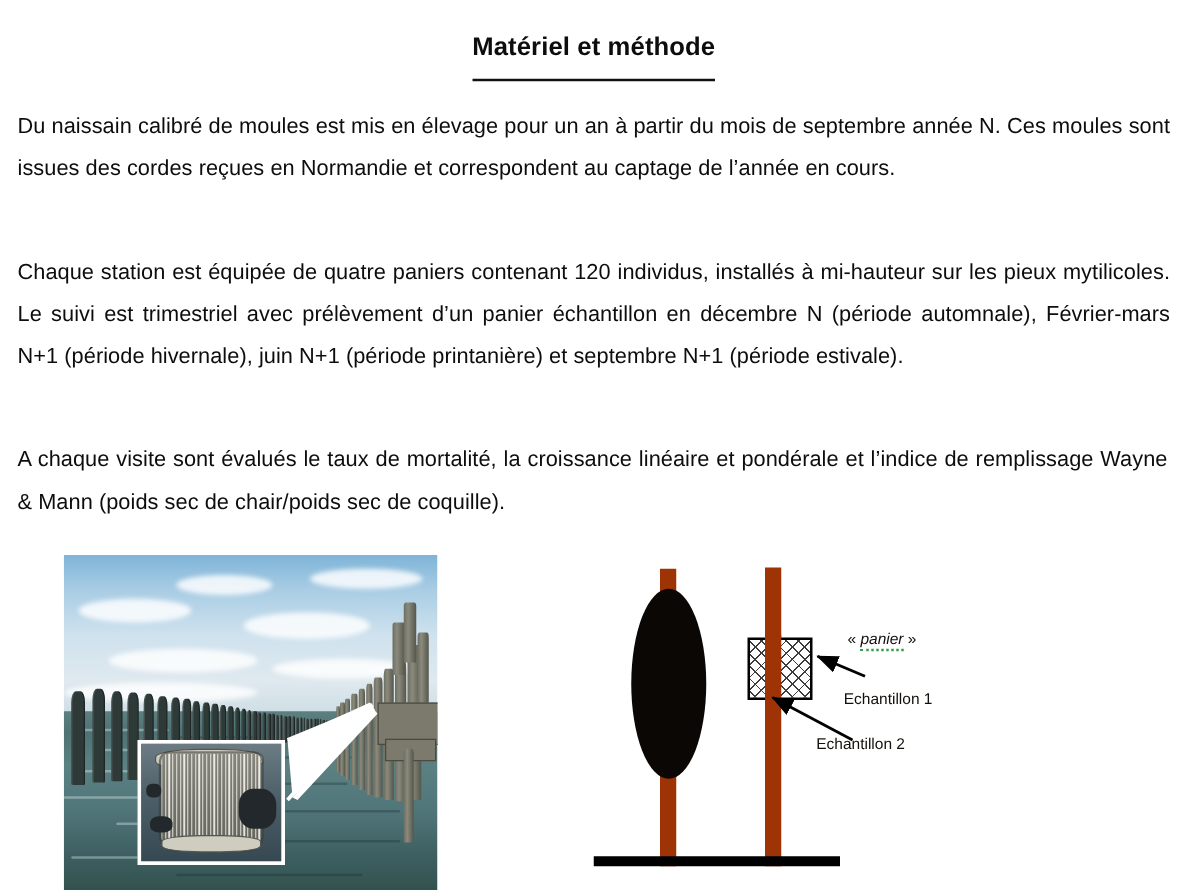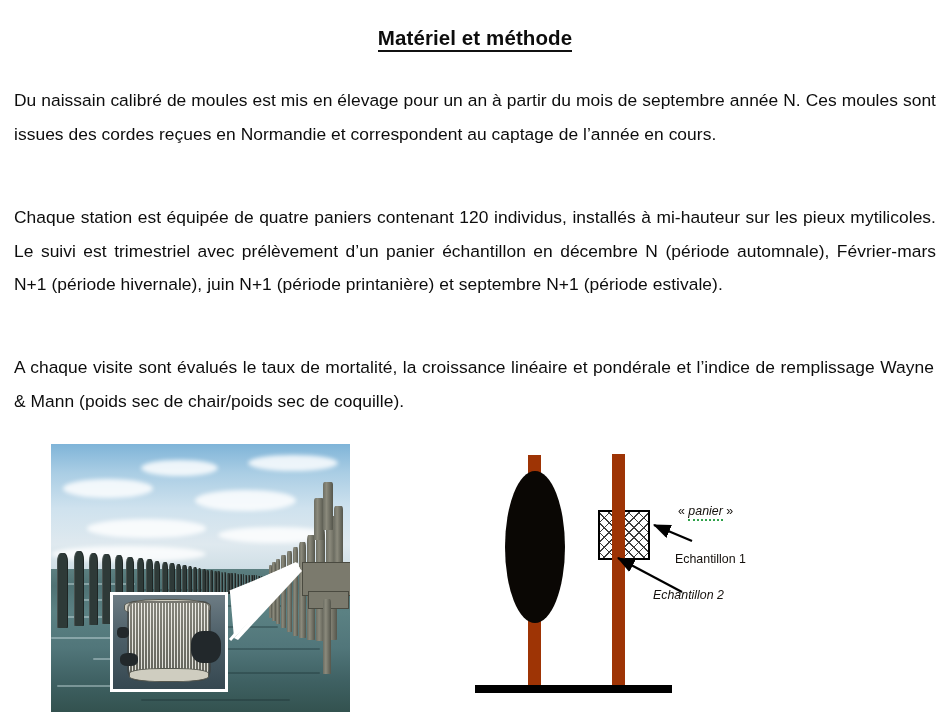--- a/index.html
+++ b/index.html
@@ -23,21 +23,21 @@
     left: 0;
     top: 26px;
     width: 950px;
     text-align: center;
     font-size: 20.5px;
     font-weight: bold;
     letter-spacing: 0.1px;
   }
   .doc-title span {
     border-bottom: 2px solid #111;
-    padding-bottom: 1px;
+    padding-bottom: 14px;
   }
 
   .para {
     position: absolute;
     font-size: 17.4px;
     line-height: 33.5px;
     text-align: justify;
     text-justify: inter-word;
     letter-spacing: 0.05px;
   }
@@ -216,21 +216,21 @@
     white-space: nowrap;
   }
   .lbl-panier   { left: 218px; top: 64px; }
   .lbl-panier u {
     text-decoration: none;
     border-bottom: 2px dotted #2fa14a;
     padding-bottom: 1px;
     font-style: italic;
   }
   .lbl-ech1     { left: 215px; top: 112px; }
-  .lbl-ech2     { left: 193px; top: 148px; font-style: italic; }
+  .lbl-ech2     { left: 193px; top: 148px; }
   .arrows {
     position: absolute;
     left: 0; top: 0;
     width: 470px; height: 272px;
     pointer-events: none;
   }
 </style>
 </head>
 <body>
 

